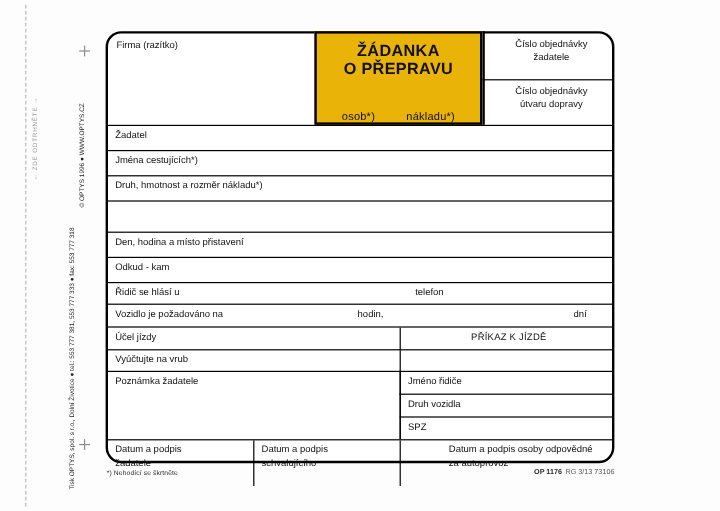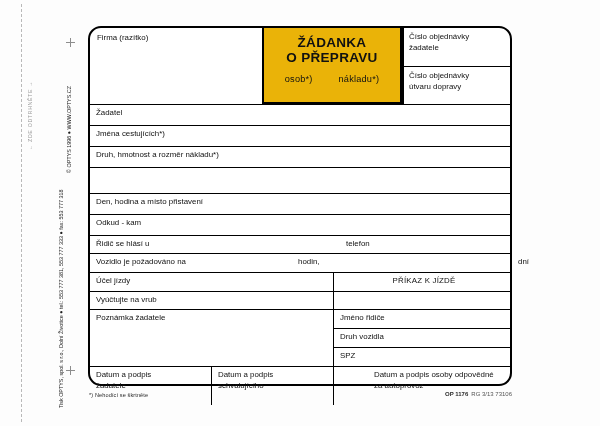--- a/index.html
+++ b/index.html
@@ -136,37 +136,38 @@
     line-height: 15px;
     letter-spacing: 0.3px;
     margin-top: 7px;
   }
   .title-sub-row {
     display: block;
     margin-top: 9px;
     font-size: 9.2px;
     letter-spacing: 0.2px;
   }
-  .title-sub-row span { display: inline-block; }
+  .title-sub-row span { display: inline-block; margin-top: 18px; }
   .sub-osob { margin-right: 26px; }
 
   .hdr-right {
     position: absolute;
     left: 312px; top: 0;
     width: 108px; height: 76px;
     box-sizing: border-box;
   }
   .hdr-right .half {
     position: absolute;
     left: 0; width: 100%;
     height: 38px;
     box-sizing: border-box;
     padding: 4px 0 0 7px;
     font-size: 7.9px;
     line-height: 10.5px;
+    text-align: center;
   }
   .hdr-right .half.b { top: 38px; border-top: 1.4px solid #000; }
   .hdr-right .half.a { top: 0; }
   .hdr-right-divider {
     position: absolute;
     left: 312px; top: -2px;
     width: 0; height: 78px;
     border-left: 2.2px solid #000;
   }
 
@@ -258,21 +259,21 @@
     </div>
 
     <div class="row" style="top:207px; height:18px;">
       <span class="cell" style="left:0; top:0;">Řidič se hlásí u</span>
       <span class="cell" style="left:250px; top:0;">telefon</span>
     </div>
 
     <div class="row" style="top:225px; height:19px;">
       <span class="cell" style="left:0; top:0;">Vozidlo je požadováno na</span>
       <span class="cell" style="left:202px; top:0;">hodin,</span>
-      <span class="cell" style="left:382px; top:0;margin-left:40px;">dní</span>
+      <span class="cell" style="left:382px; top:0;">dní</span>
     </div>
 
     <div class="row" style="top:244px; height:19px;">
       <span class="cell" style="left:0; top:0;">Účel jízdy</span>
       <span class="cell vdiv" style="left:243px; top:0; width:177px; height:19px; text-align:center; padding-left:4px; padding-top:3px; letter-spacing:0.2px;">PŘÍKAZ K JÍZDĚ</span>
     </div>
 
     <div class="row" style="top:263px; height:18px;">
       <span class="cell" style="left:0; top:0;">Vyúčtujte na vrub</span>
       <span class="cell vdiv" style="left:243px; top:0; width:177px; height:18px;"></span>

